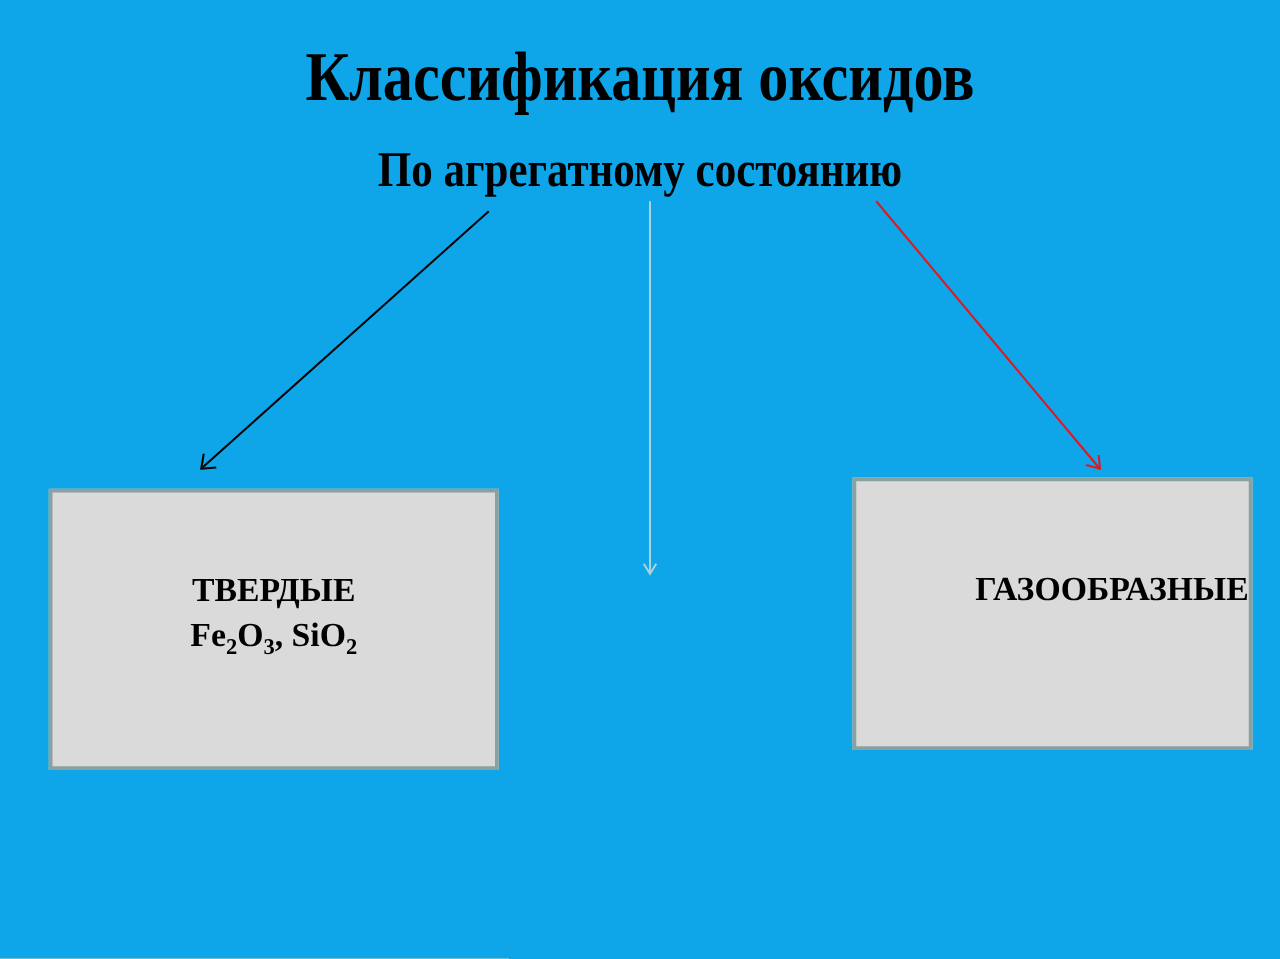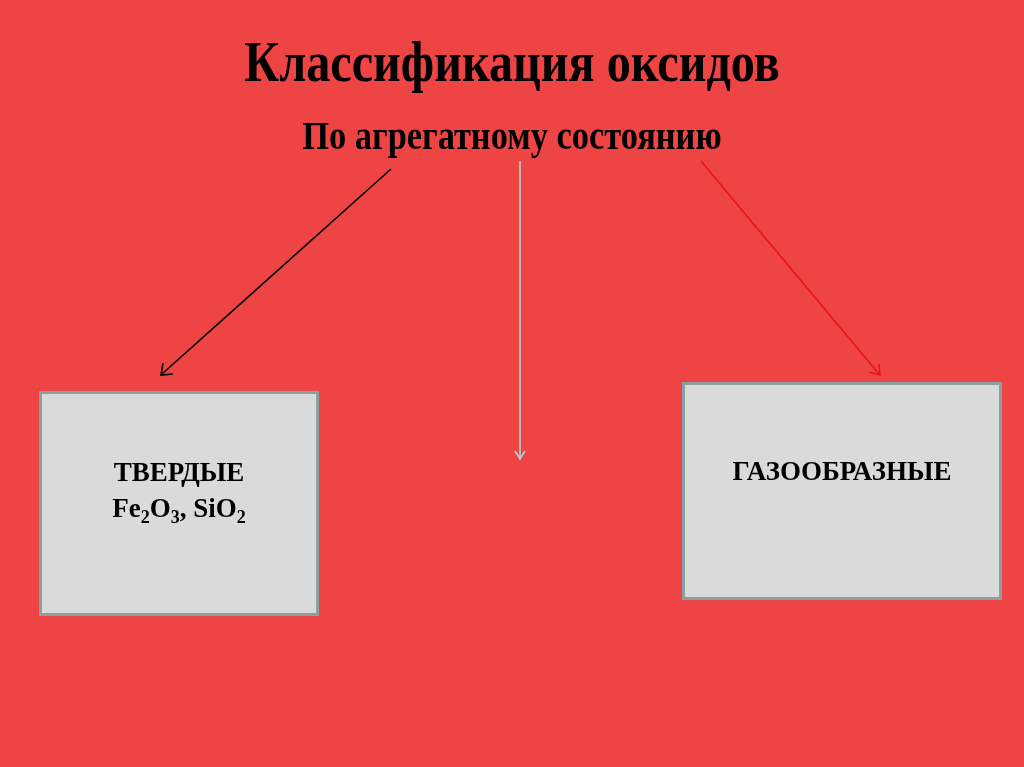--- a/index.html
+++ b/index.html
@@ -12,21 +12,21 @@
       background: #ffffcc;
       position: relative;
       overflow: hidden;
       font-family: "Liberation Serif", "DejaVu Serif", serif;
       color: #000;
     }
     .slide {
       position: absolute;
       left: 0; top: 0;
       width: 1024px; height: 767px;
-      background: #ef4444;
+      background: #0ea5e9;
     }
     .title {
       position: absolute;
       left: 0; width: 1024px;
       top: 22px;
       text-align: center;
       font-weight: bold;
       font-size: 56px;
       line-height: 80px;
       letter-spacing: 0px;
@@ -65,23 +65,23 @@
       line-height: 36px;
     }
     .box .label, .box .formula {
       display: block;
     }
     .box .formula sub {
       font-size: 18px;
       line-height: 0;
       vertical-align: -6px;
     }
-    #box-solid  { left: 39px;  top: 391px; width: 280px; height: 225px; padding-bottom: 28px; }
+    #box-solid  { left: 39px;  top: 391px; width: 360px; height: 225px; padding-bottom: 28px; }
     #box-liquid { left: 357px; top: 485px; width: 310px; height: 216px; padding-top: 0px; }
-    #box-gas    { left: 682px; top: 382px; width: 320px; height: 218px; padding-bottom: 40px; }
+    #box-gas    { left: 682px; top: 382px; width: 320px; height: 218px; padding-bottom: 40px; align-items: flex-end; }
   </style>
 </head>
 <body>
 
 <div class="slide">
 
   <div class="title">Классификация оксидов</div>
   <div class="subtitle">По агрегатному состоянию</div>
 
   <svg class="arrows" viewBox="0 0 1024 767" xmlns="http://www.w3.org/2000/svg">

